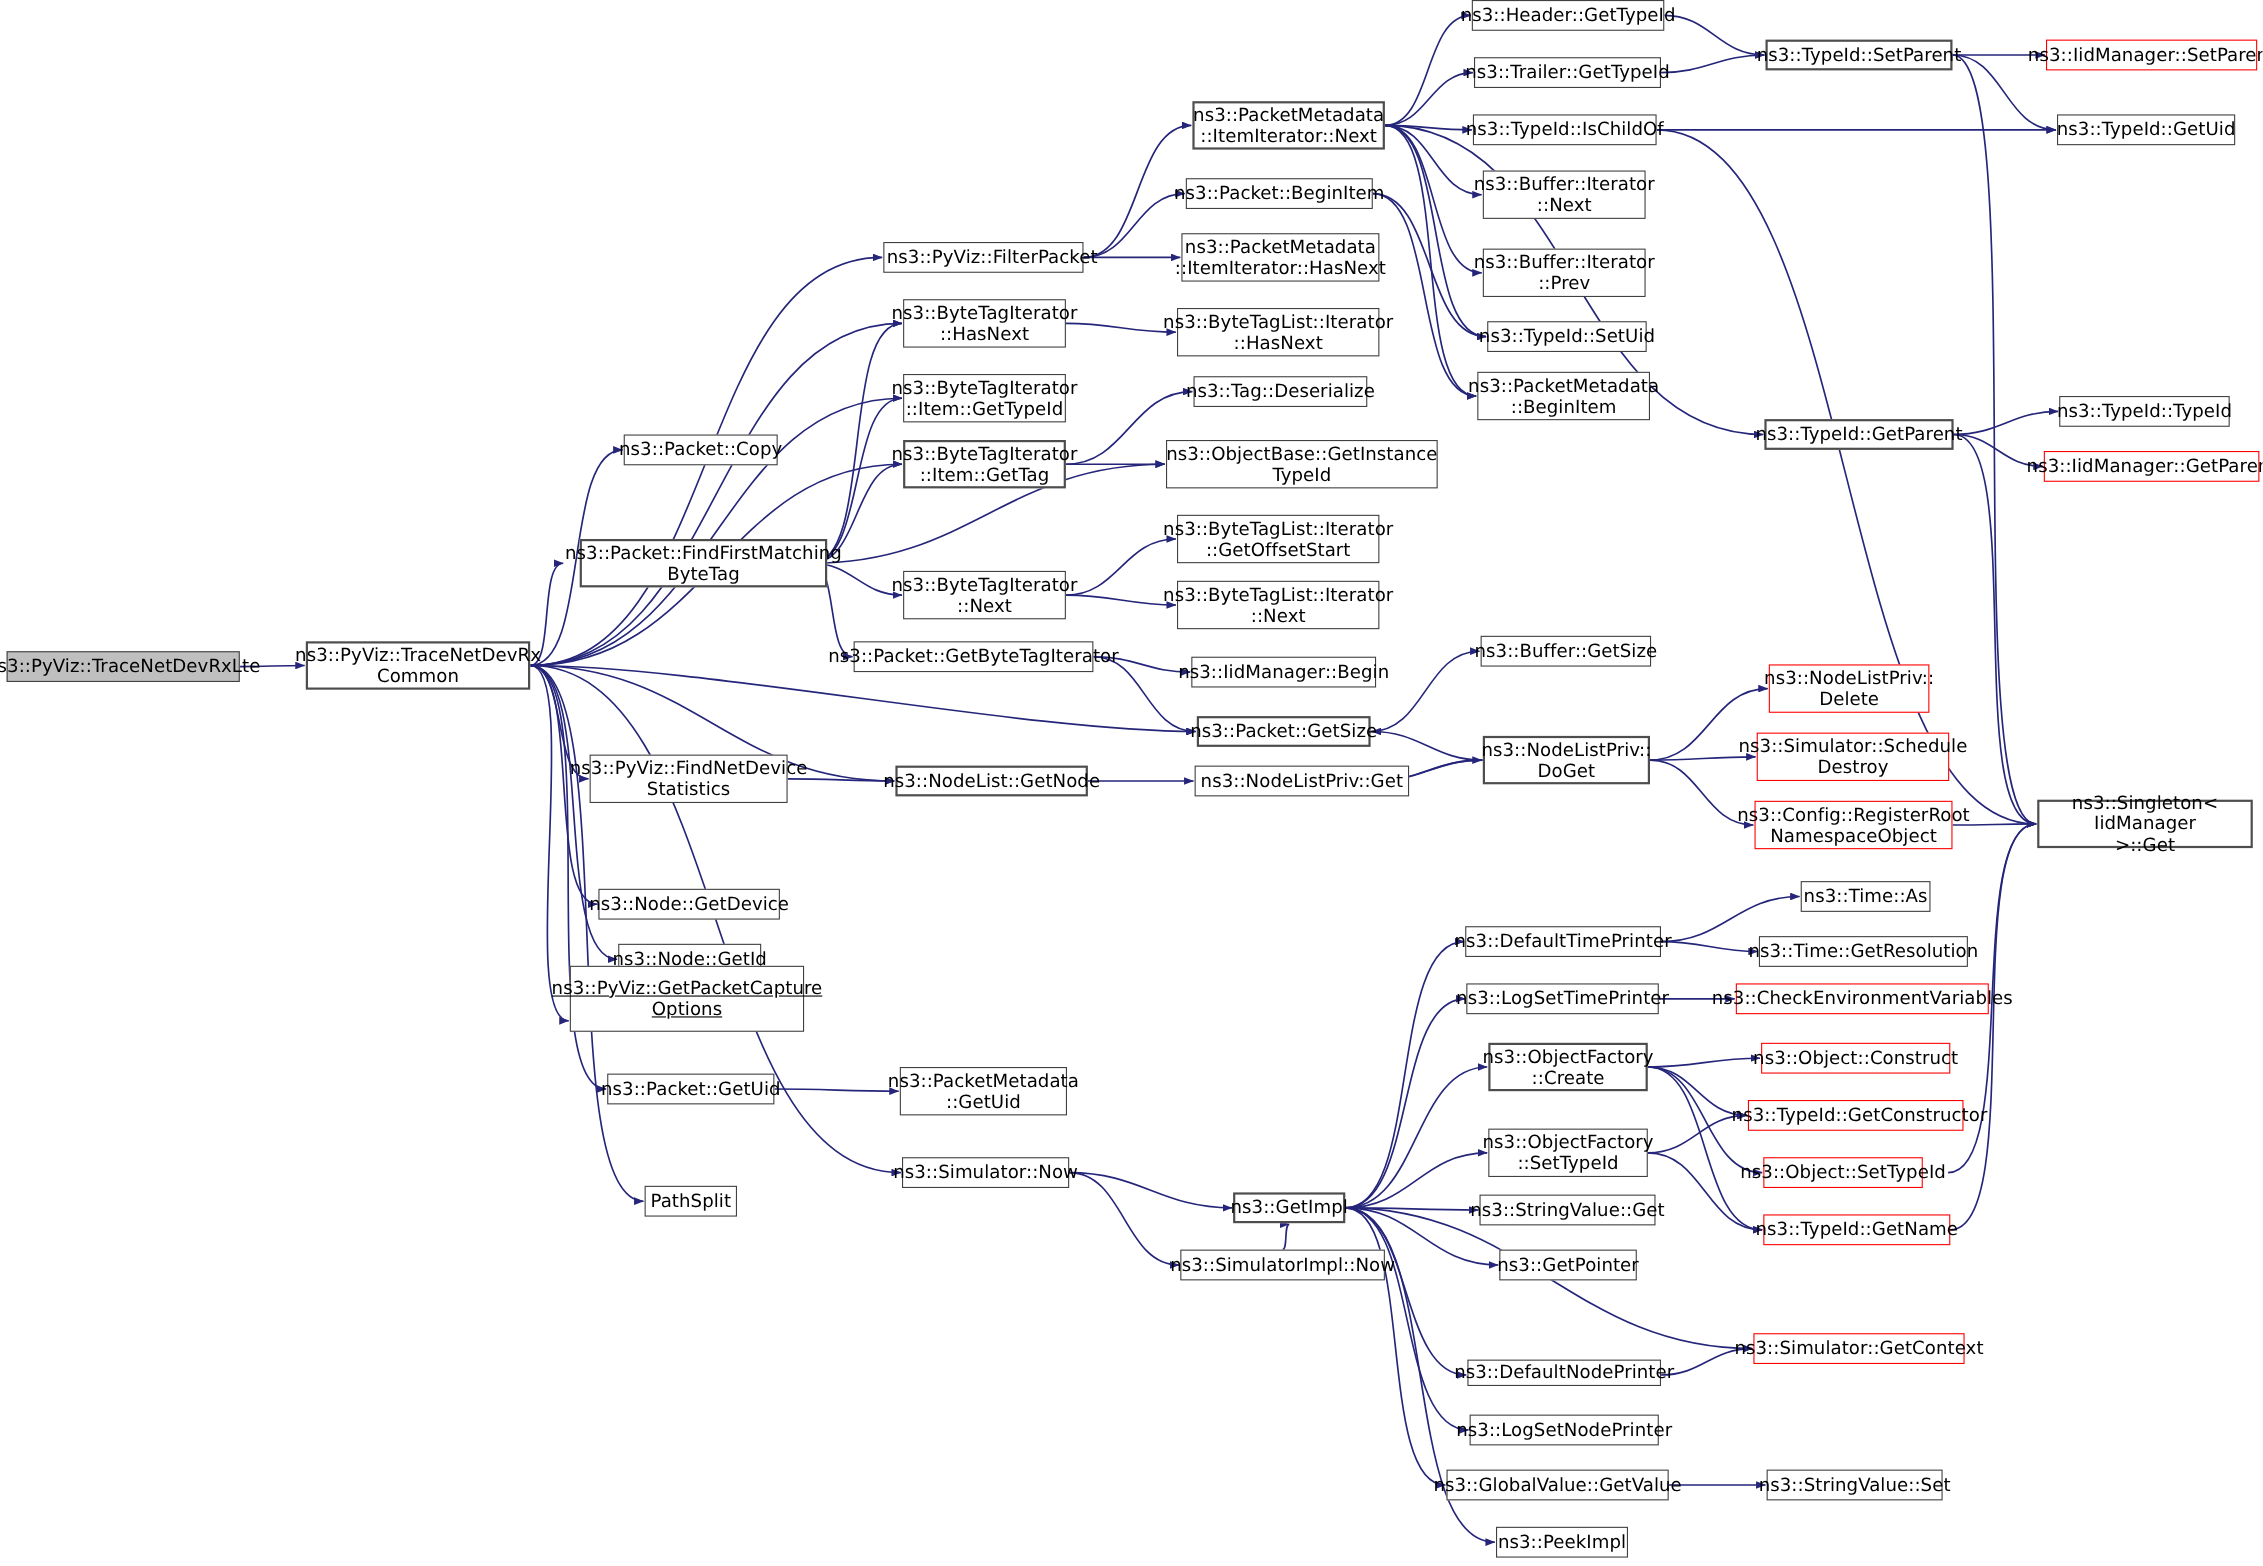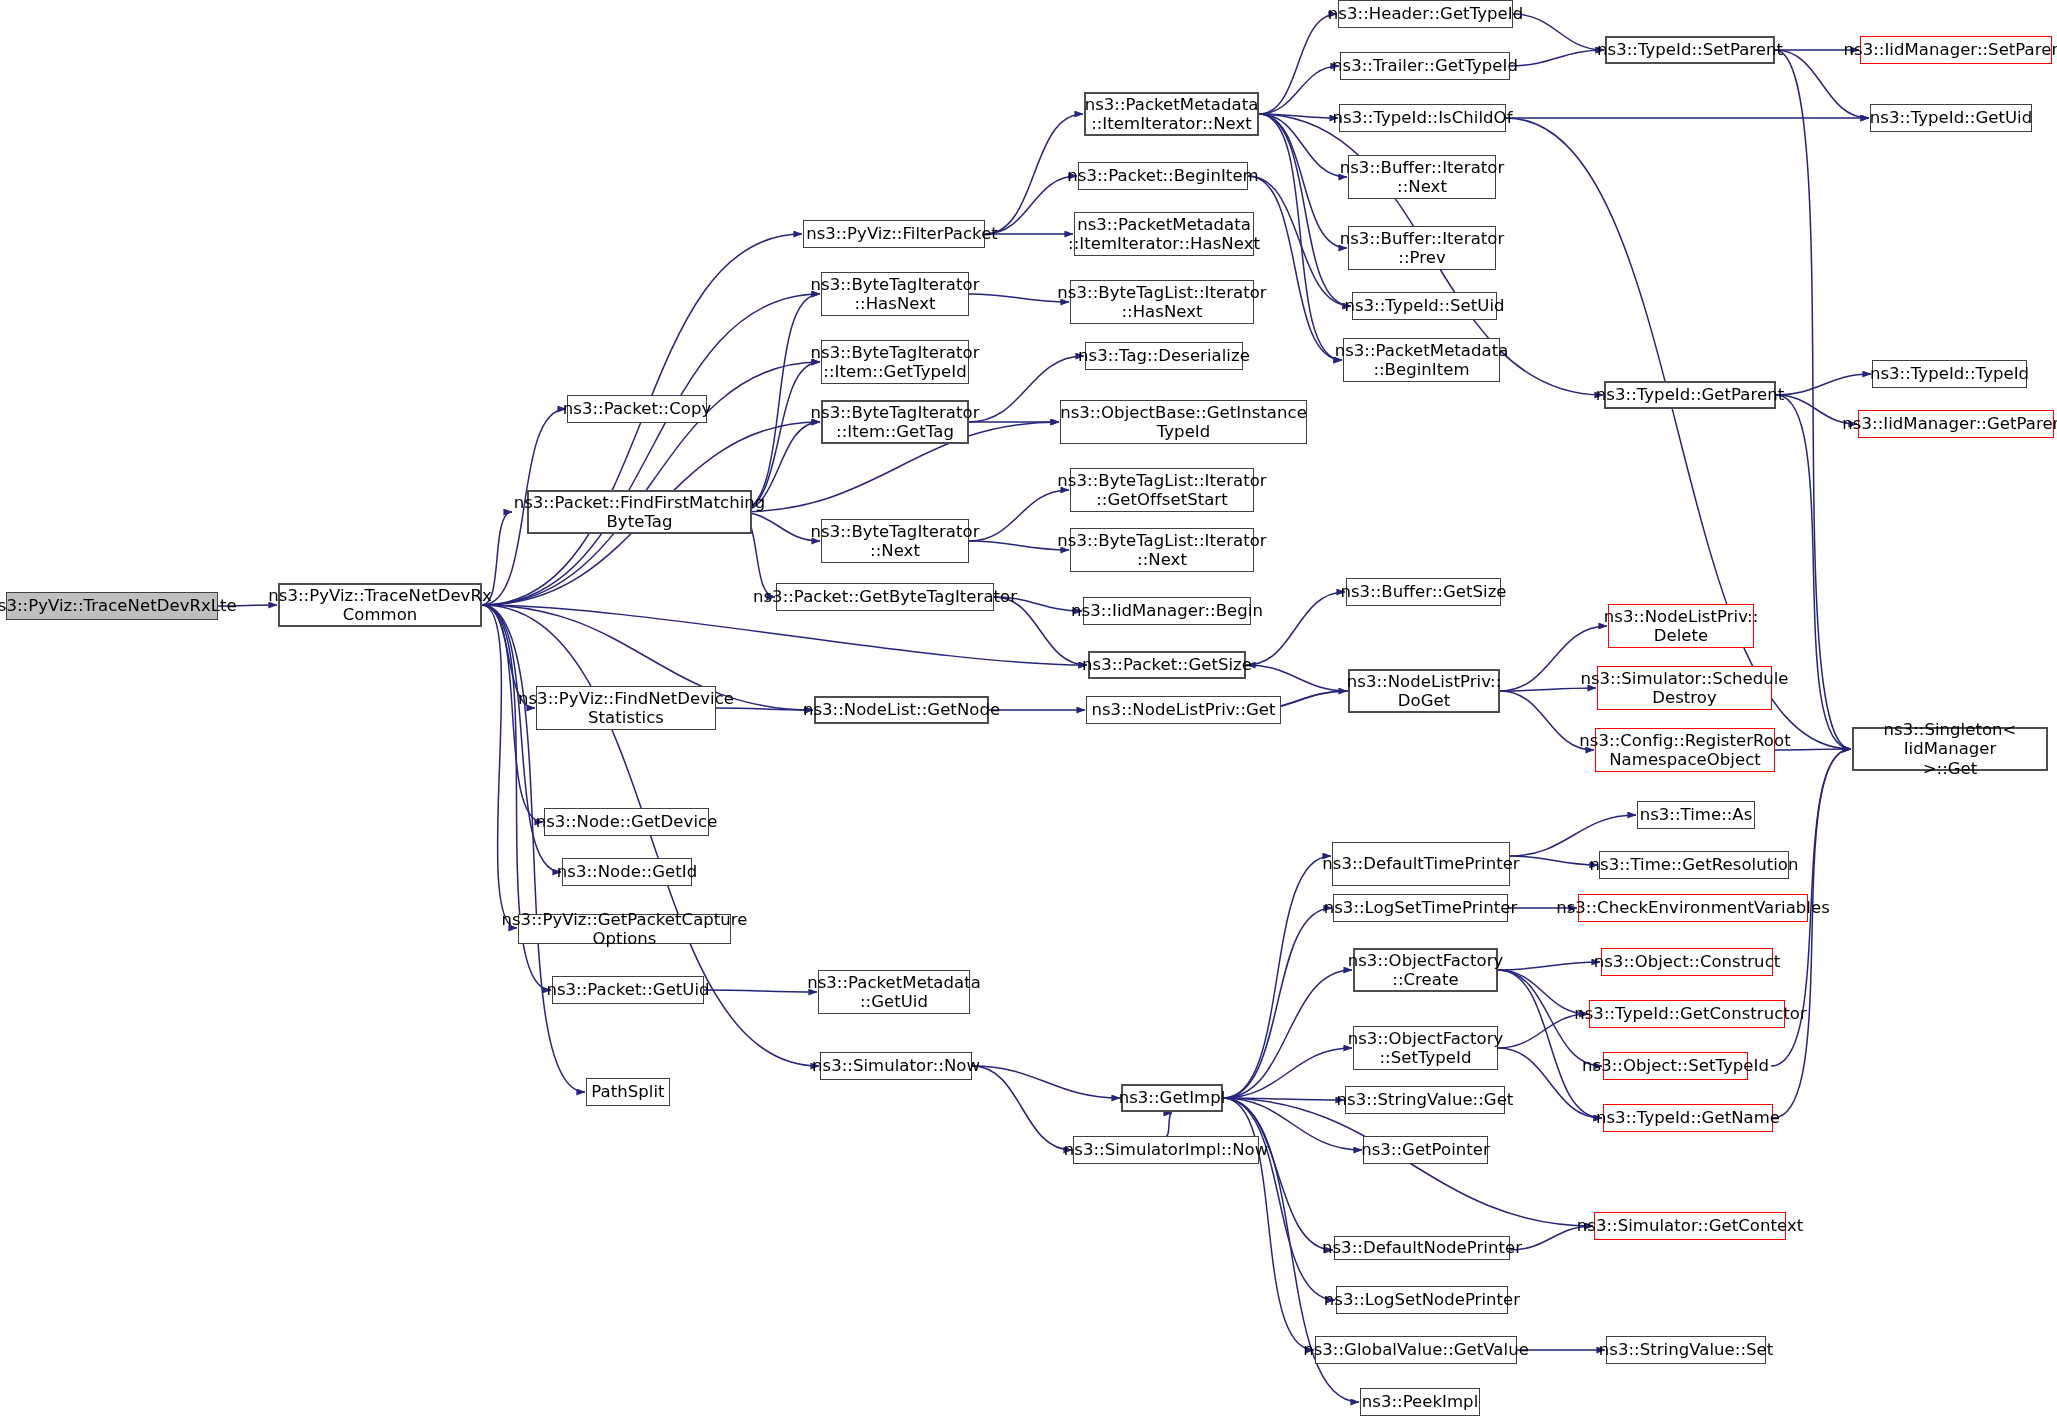--- a/index.html
+++ b/index.html
@@ -118,21 +118,21 @@
 <div class="node root" style="left: 6px; top: 592px; width: 212px; height: 28px;">ns3::PyViz::TraceNetDevRxLte</div>
     <div class="node thick" style="left: 278px; top: 583px; width: 204px; height: 44px;">ns3::PyViz::TraceNetDevRx
 Common</div>
     <div class="node" style="left: 567px; top: 395px; width: 140px; height: 28px;">ns3::Packet::Copy</div>
     <div class="node thick" style="left: 527px; top: 490px; width: 225px; height: 44px;">ns3::Packet::FindFirstMatching
 ByteTag</div>
     <div class="node" style="left: 536px; top: 686px; width: 180px; height: 44px;">ns3::PyViz::FindNetDevice
 Statistics</div>
     <div class="node" style="left: 544px; top: 808px; width: 165px; height: 28px;">ns3::Node::GetDevice</div>
     <div class="node" style="left: 562px; top: 858px; width: 130px; height: 28px;">ns3::Node::GetId</div>
-    <div class="node" style="left: 518px; top: 914px; width: 213px; height: 30px;">ns3::PyViz::GetPacketCapture
+    <div class="node" style="left: 518px; top: 878px; width: 213px; height: 60px; text-decoration: underline;">ns3::PyViz::GetPacketCapture
 Options</div>
     <div class="node" style="left: 552px; top: 976px; width: 152px; height: 28px;">ns3::Packet::GetUid</div>
     <div class="node" style="left: 586px; top: 1078px; width: 84px; height: 28px;">PathSplit</div>
     <div class="node" style="left: 803px; top: 220px; width: 182px; height: 28px; padding-left: 20px;">ns3::PyViz::FilterPacket</div>
     <div class="node" style="left: 821px; top: 272px; width: 148px; height: 44px;">ns3::ByteTagIterator
 ::HasNext</div>
     <div class="node" style="left: 821px; top: 340px; width: 148px; height: 44px;">ns3::ByteTagIterator
 ::Item::GetTypeId</div>
     <div class="node thick" style="left: 821px; top: 400px; width: 148px; height: 44px;">ns3::ByteTagIterator
 ::Item::GetTag</div>
@@ -171,21 +171,21 @@
 ::Prev</div>
     <div class="node" style="left: 1352px; top: 292px; width: 145px; height: 28px;">ns3::TypeId::SetUid</div>
     <div class="node" style="left: 1343px; top: 338px; width: 157px; height: 44px;">ns3::PacketMetadata
 ::BeginItem</div>
     <div class="node thick" style="left: 1604px; top: 381px; width: 172px; height: 28px;">ns3::TypeId::GetParent</div>
     <div class="node" style="left: 1346px; top: 578px; width: 155px; height: 28px;">ns3::Buffer::GetSize</div>
     <div class="node thick" style="left: 1348px; top: 669px; width: 152px; height: 44px;">ns3::NodeListPriv::
 DoGet</div>
     <div class="node" style="left: 1637px; top: 801px; width: 118px; height: 28px;">ns3::Time::As</div>
     <div class="node" style="left: 1599px; top: 851px; width: 190px; height: 28px;">ns3::Time::GetResolution</div>
-    <div class="node" style="left: 1332px; top: 842px; width: 178px; height: 44px;">ns3::DefaultTimePrinter</div>
+    <div class="node" style="left: 1332px; top: 842px; width: 178px; height: 28px;">ns3::DefaultTimePrinter</div>
     <div class="node" style="left: 1333px; top: 894px; width: 175px; height: 28px;">ns3::LogSetTimePrinter</div>
     <div class="node thick" style="left: 1353px; top: 948px; width: 145px; height: 44px;">ns3::ObjectFactory
 ::Create</div>
     <div class="node" style="left: 1353px; top: 1026px; width: 145px; height: 44px;">ns3::ObjectFactory
 ::SetTypeId</div>
     <div class="node" style="left: 1345px; top: 1086px; width: 160px; height: 28px;">ns3::StringValue::Get</div>
     <div class="node" style="left: 1363px; top: 1136px; width: 125px; height: 28px;">ns3::GetPointer</div>
     <div class="node" style="left: 1334px; top: 1236px; width: 176px; height: 24px;">ns3::DefaultNodePrinter</div>
     <div class="node" style="left: 1336px; top: 1286px; width: 172px; height: 28px;">ns3::LogSetNodePrinter</div>
     <div class="node" style="left: 1315px; top: 1336px; width: 202px; height: 28px;">ns3::GlobalValue::GetValue</div>

